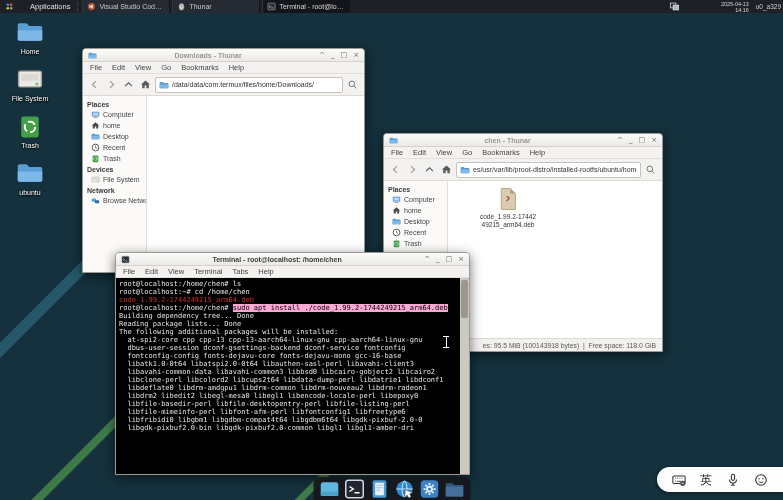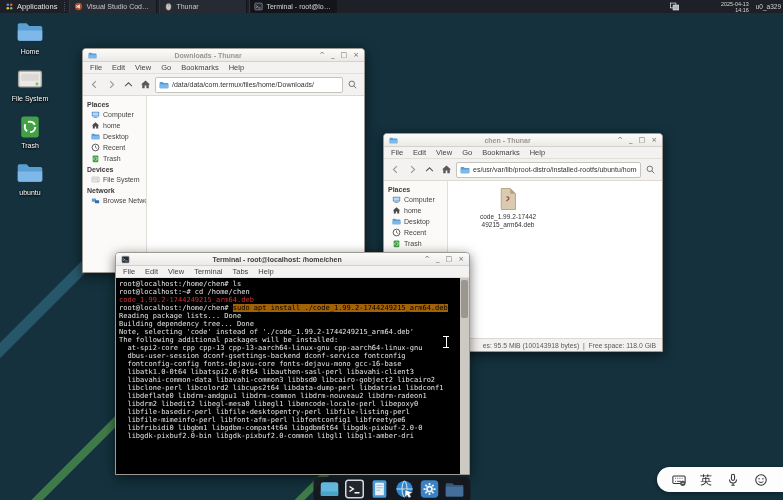--- a/index.html
+++ b/index.html
@@ -8,21 +8,21 @@
 
   
   .wp-band { position:absolute; transform:rotate(-45deg); z-index:0; }
   .wp-teal  { left:-250px; top:295px; width:600px; height:11px; background:#27576b; }
   .wp-green { left:-225px; top:458px; width:600px; height:8px;  background:#3f7b49; }
   .wp-green2{ left:210px;  top:486px; width:200px; height:7px;  background:#3f7b49; }
 
   
   .panel { position:absolute; left:0; top:0; width:783px; height:13px; background:#1d2027; z-index:50;
            display:flex; align-items:center; color:#cfcfcf; font-size:7.5px; }
-  .apps-btn { display:flex; align-items:center; gap:3px; padding:0 5px; height:100%; color:#e0e0e0; }
+  .apps-btn { display:flex; align-items:center; gap:16px; padding:0 5px; height:100%; color:#e0e0e0; }
   .apps-btn .ic { width:9px; height:9px; }
   .panel-sep { width:1px; height:9px; border-left:1px dotted #4a4f5a; margin:0 2px; }
   .task-btn { display:flex; align-items:center; gap:3px; width:88px; height:13px; padding:0 4px;
               margin-left:2px; background:#262a33; border-left:1px solid #31353f; border-right:1px solid #14161b;
               color:#c8c8c8; overflow:hidden; }
   .task-btn.active { background:#13151b; color:#d8d8d8; }
   .task-btn .ic { width:9px; height:9px; flex:0 0 auto; }
   .task-label { white-space:nowrap; overflow:hidden; text-overflow:ellipsis; font-size:7px; }
   .panel-spacer { flex:1; }
   .systray { display:flex; align-items:center; margin-right:40px; }
@@ -74,21 +74,21 @@
   .file-tile { position:absolute; left:28px; top:4px; width:64px; display:flex; flex-direction:column; align-items:center; }
   .file-tile .ic { width:24px; height:28px; }
   .file-name { font-size:6.5px; line-height:7.5px; color:#333; text-align:center; white-space:nowrap; }
 
   
   #terminal-window { left:115px; top:252px; width:355px; height:223px; z-index:30; }
   .term-content { flex:1; background:#000; position:relative; overflow:hidden; padding:2px 3px 0 3px; }
   .term-line { font-family:"DejaVu Sans Mono",monospace; font-size:7px; line-height:8px;
                color:#e6e6e6; white-space:pre; }
   .term-line .red { color:#d03030; }
-  .term-line .sel { background:#a16207; color:#000; }
+  .term-line .sel { background:#f9a8d4; color:#000; }
   .term-scrollbar { position:absolute; right:0; top:0; bottom:0; width:9px; background:#ccc8c2; }
   .term-thumb { position:absolute; left:1px; top:2px; width:7px; height:38px; background:#9b968f; border-radius:2px; }
   .ibeam { position:absolute; left:326px; top:58px; width:8px; height:12px; }
   .ibeam:before { content:""; position:absolute; left:3.5px; top:0; width:1px; height:12px; background:#fff; }
   .ibeam:after { content:""; position:absolute; left:1px; top:0; width:6px; height:1px; background:#fff;
                  box-shadow:0 11px 0 #fff; }
 
   
   #downloads-window { left:82px; top:48px; width:283px; height:225px; z-index:10; }
   #chen-window { left:383px; top:133px; width:280px; height:219px; z-index:20; }
@@ -535,23 +535,22 @@
       <span class="mi">View</span>
       <span class="mi">Terminal</span>
       <span class="mi">Tabs</span>
       <span class="mi">Help</span>
     </div>
   <div class="term-content" id="term-content">
     <div class="term-line"><span>root@localhost:/home/chen# ls</span></div>
       <div class="term-line"><span>root@localhost:~# cd /home/chen</span></div>
       <div class="term-line"><span class="red">code_1.99.2-1744249215_arm64.deb</span></div>
       <div class="term-line"><span>root@localhost:/home/chen# </span><span class="sel">sudo apt install ./code_1.99.2-1744249215_arm64.deb</span></div>
+      <div class="term-line"><span>Building dependency tree... Done</span></div>
       <div class="term-line"><span>Reading package lists... Done</span></div>
-      <div class="term-line"><span>Building dependency tree... Done</span></div>
-      <div class="term-line"><span>Note, selecting 'code' instead of './code_1.99.2-1744249215_arm64.deb'</span></div>
       <div class="term-line"><span>The following additional packages will be installed:</span></div>
       <div class="term-line"><span>  at-spi2-core cpp cpp-13 cpp-13-aarch64-linux-gnu cpp-aarch64-linux-gnu</span></div>
       <div class="term-line"><span>  dbus-user-session dconf-gsettings-backend dconf-service fontconfig</span></div>
       <div class="term-line"><span>  fontconfig-config fonts-dejavu-core fonts-dejavu-mono gcc-16-base</span></div>
       <div class="term-line"><span>  libatk1.0-0t64 libatspi2.0-0t64 libauthen-sasl-perl libavahi-client3</span></div>
       <div class="term-line"><span>  libavahi-common-data libavahi-common3 libbsd0 libcairo-gobject2 libcairo2</span></div>
       <div class="term-line"><span>  libclone-perl libcolord2 libcups2t64 libdata-dump-perl libdatrie1 libdconf1</span></div>
       <div class="term-line"><span>  libdeflate0 libdrm-amdgpu1 libdrm-common libdrm-nouveau2 libdrm-radeon1</span></div>
       <div class="term-line"><span>  libdrm2 libedit2 libegl-mesa0 libegl1 libencode-locale-perl libepoxy0</span></div>
       <div class="term-line"><span>  libfile-basedir-perl libfile-desktopentry-perl libfile-listing-perl</span></div>

